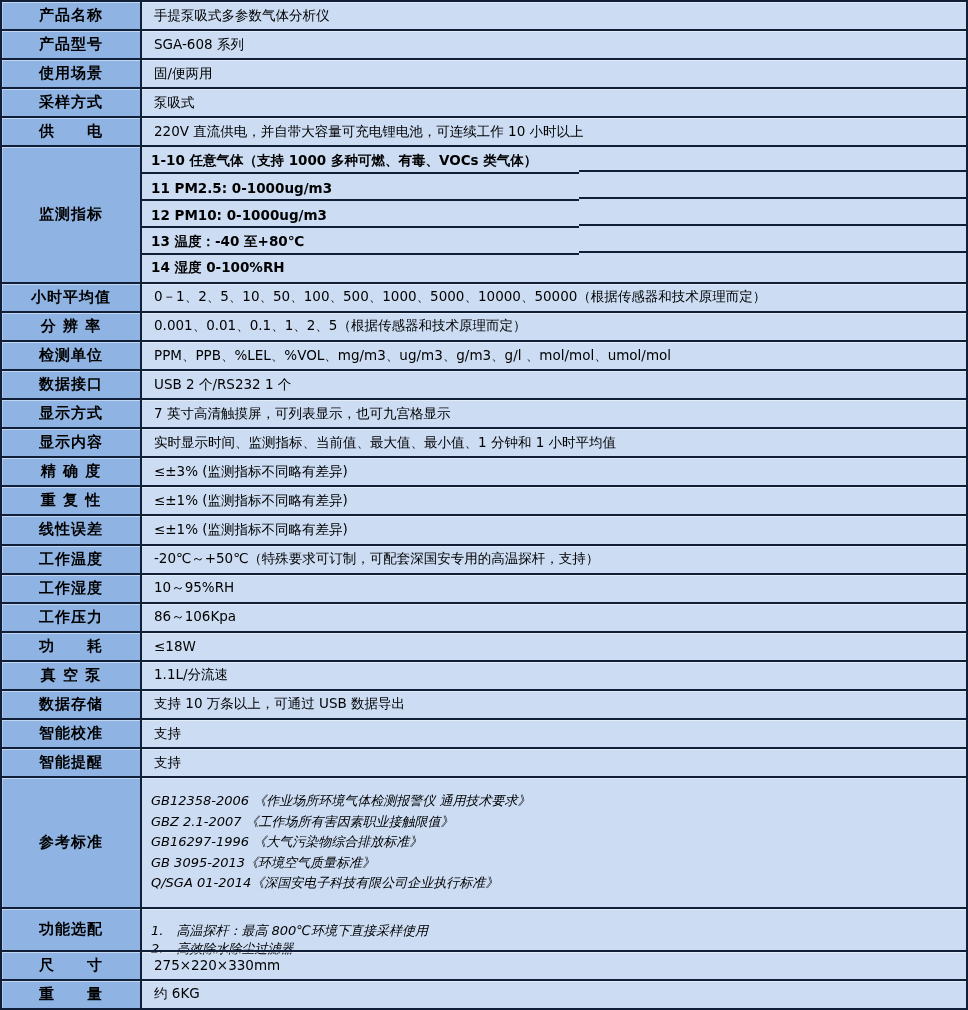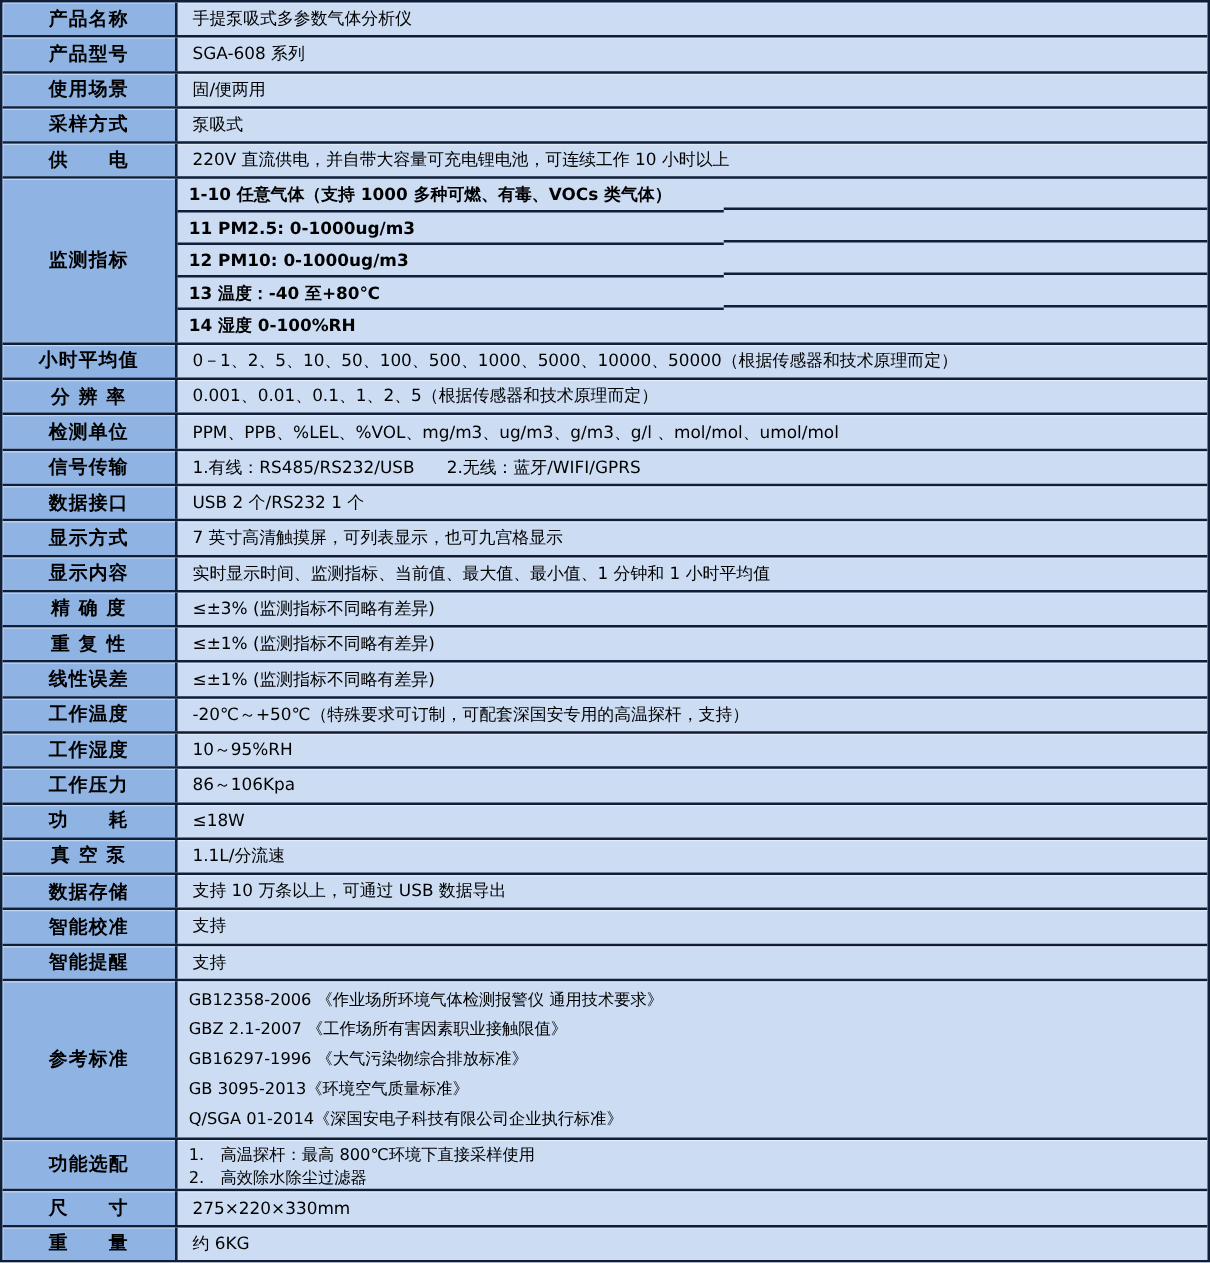--- a/index.html
+++ b/index.html
@@ -46,21 +46,21 @@
     display:flex;align-items:center;
     padding:0 9px;font-size:13.5px;white-space:pre-wrap;
   }
   .subrow:not(:last-child)::after{
     content:"";position:absolute;left:0;bottom:0;width:53%;height:2px;background:var(--border);
   }
   .subrow:not(:last-child)::before{
     content:"";position:absolute;left:53%;right:0;bottom:2px;height:2px;background:var(--border);
   }
   
-  .lines{flex:1;min-width:0;display:flex;flex-direction:column;padding:3px 9px;box-shadow:inset 0 1px 0 rgba(255,255,255,.45);}
+  .lines{flex:1;min-width:0;display:flex;flex-direction:column;padding:13px 9px;box-shadow:inset 0 1px 0 rgba(255,255,255,.45);font-style:italic;}
   .line{flex:1;display:flex;align-items:center;font-size:13px;white-space:pre-wrap;}
 </style>
 </head>
 <body>
 
 <div class="spec-table">
 
   <div class="row">
     <div class="label">产品名称</div>
     <div class="value">手提泵吸式多参数气体分析仪</div>
@@ -106,24 +106,20 @@
     <div class="label">分 辨 率</div>
     <div class="value">0.001、0.01、0.1、1、2、5（根据传感器和技术原理而定）</div>
   </div>
 
   <div class="row">
     <div class="label">检测单位</div>
     <div class="value">PPM、PPB、%LEL、%VOL、mg/m3、ug/m3、g/m3、g/l 、mol/mol、umol/mol</div>
   </div>
 
 
-  <div class="row">
-    <div class="label">信号传输</div>
-    <div class="value">1.有线：RS485/RS232/USB      2.无线：蓝牙/WIFI/GPRS</div>
-  </div>
 
   <div class="row">
     <div class="label">数据接口</div>
     <div class="value">USB 2 个/RS232 1 个</div>
   </div>
 
   <div class="row">
     <div class="label">显示方式</div>
     <div class="value">7 英寸高清触摸屏，可列表显示，也可九宫格显示</div>
   </div>

